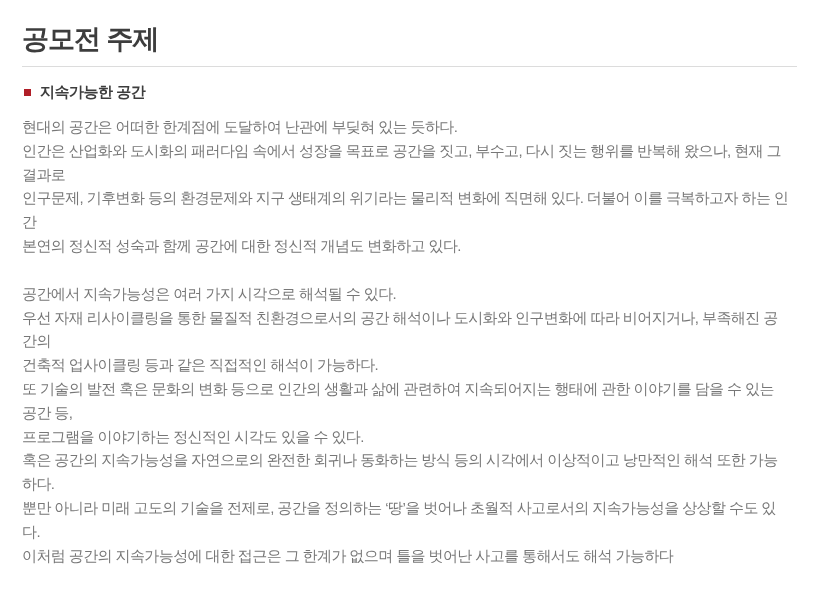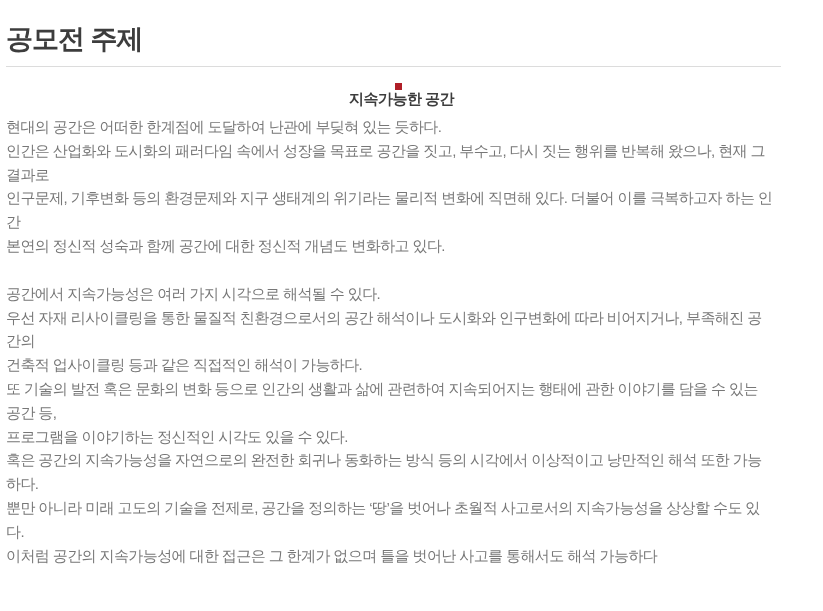--- a/index.html
+++ b/index.html
@@ -7,21 +7,21 @@
     padding: 0;
     background: #ffffff;
     font-family: "Liberation Sans", "DejaVu Sans", sans-serif;
   }
   .page {
     position: relative;
     width: 823px;
     height: 611px;
     background: #ffffff;
     box-sizing: border-box;
-    padding: 24px 26px 0 6px;
+    padding: 24px 26px 0 22px;
     overflow: hidden;
   }
   .page-title {
     margin: 0;
     font-size: 27px;
     font-weight: 700;
     letter-spacing: -1px;
     color: #3d3d3d;
     line-height: 1.15;
   }
@@ -29,21 +29,20 @@
     width: 775px;
     height: 0;
     border-bottom: 1px solid #dcdcdc;
     margin-top: 11px;
   }
   .section-heading {
     display: flex;
     align-items: center;
     margin-top: 16px;
     height: 18px;
-    flex-direction: column;
   }
   .bullet {
     display: inline-block;
     width: 7px;
     height: 7px;
     background: #b01e28;
     margin: 0 9px 0 2px;
     flex: 0 0 auto;
   }
   .heading-label {

